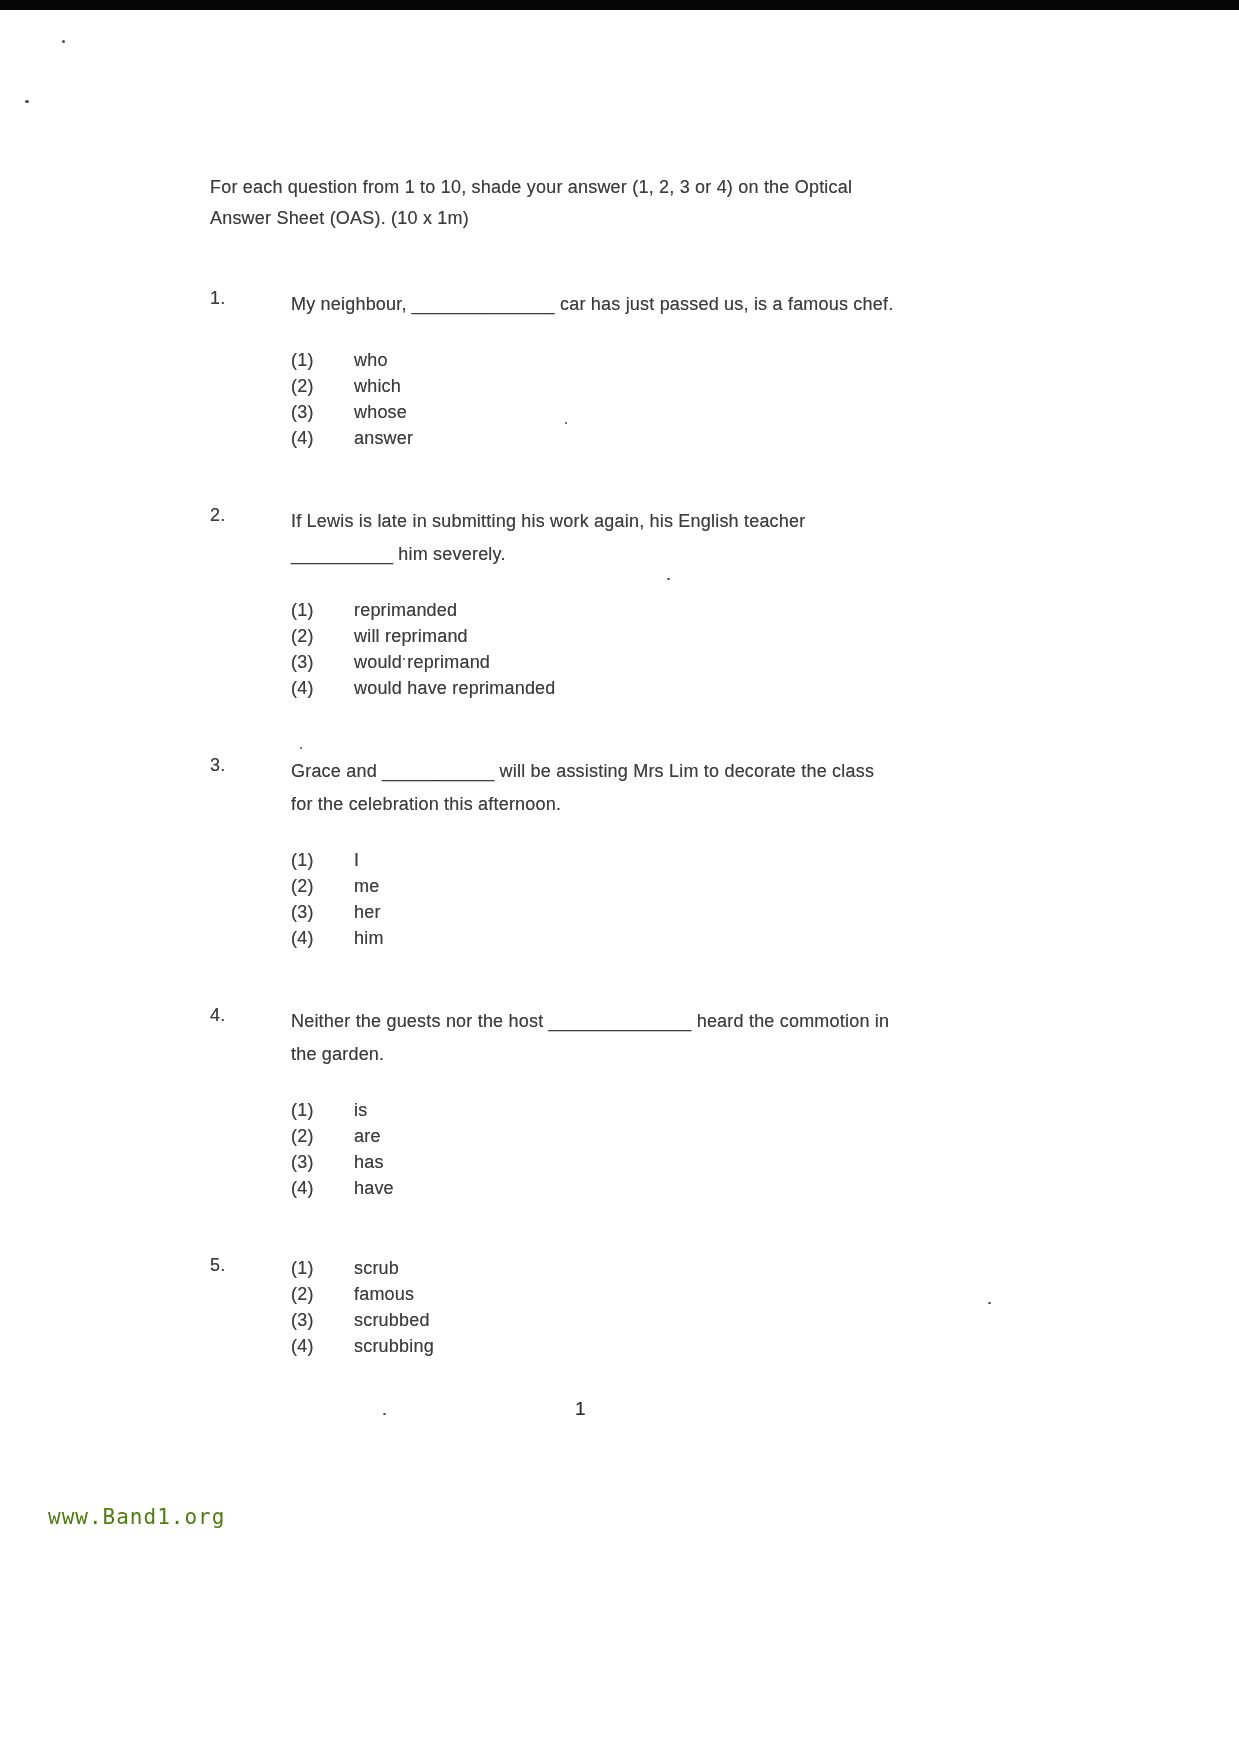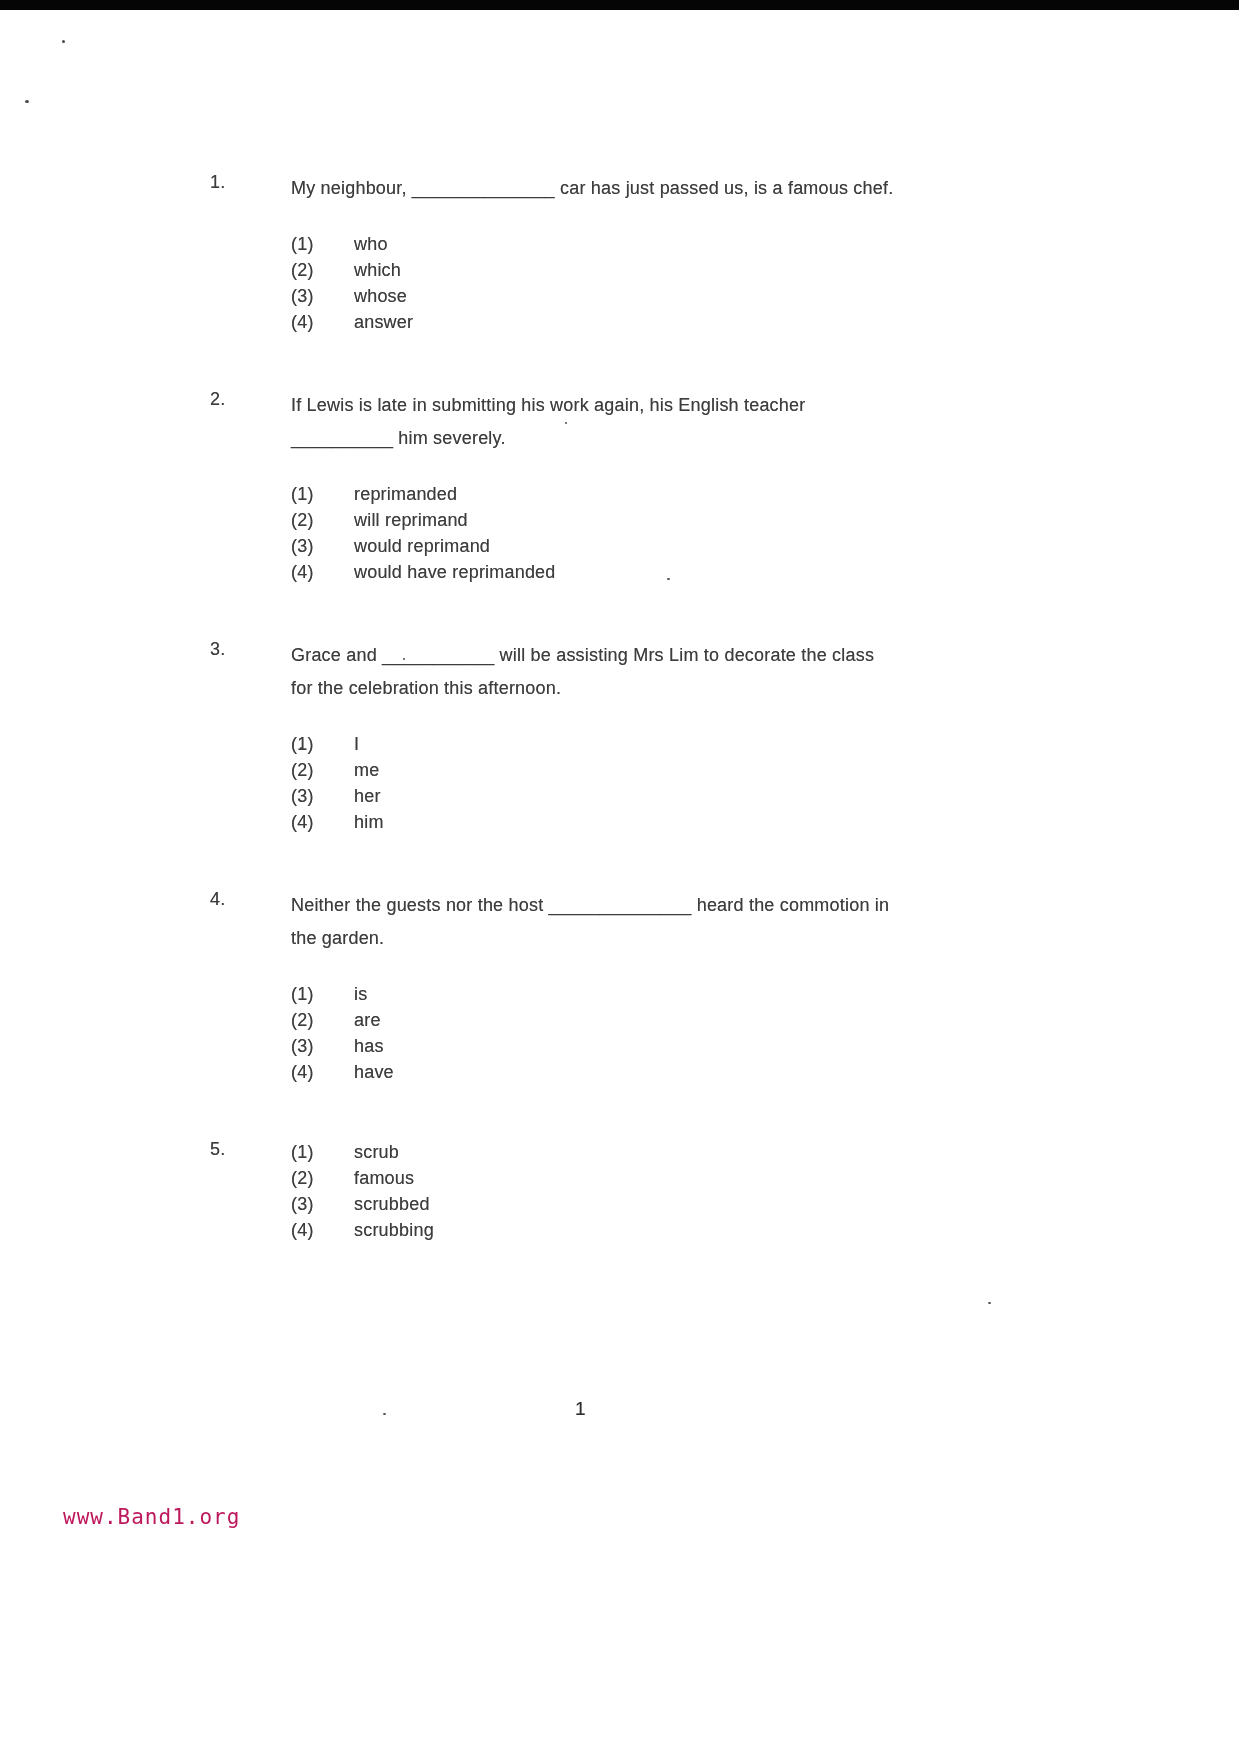--- a/index.html
+++ b/index.html
@@ -82,26 +82,26 @@
     position: absolute;
     left: 575px;
     top: 1398px;
     font-size: 19px;
     color: #2e2e2e;
     text-shadow: 0 0 0.6px rgba(70,70,70,0.6);
   }
 
   .watermark {
     position: absolute;
-    left: 63px;
+    left: 48px;
     top: 1505px;
     font-family: "DejaVu Sans Mono", monospace;
     font-size: 21px;
     letter-spacing: 1px;
-    color: #be185d;
+    color: #4d7c0f;
   }
 
   
   .speck {
     position: absolute;
     background: #4a4a4a;
     border-radius: 50%;
   }
   .speck.s1 { left: 62px;  top: 40px;   width: 3px; height: 3px; }
   .speck.s2 { left: 25px;  top: 100px;  width: 4px; height: 3px; }
@@ -123,20 +123,22 @@
   <span class="speck s2"></span>
   <span class="speck s3"></span>
   <span class="speck s4"></span>
   <span class="speck s5"></span>
   <span class="speck s6"></span>
   <span class="speck s7"></span>
   <span class="speck s8"></span>
 
   <div class="content">
 
+    <p class="instruction">For each question from 1 to 10, shade your answer (1, 2, 3 or 4) on the Optical
+Answer Sheet (OAS). (10 x 1m)</p>
 
     <div class="question">
       <div class="q-num">1.</div>
       <div class="q-body">
         <div class="q-text">My neighbour, ______________ car has just passed us, is a famous chef.</div>
         <div class="options">
           <div class="option">
             <span class="opt-label">(1)</span>
             <span class="opt-text">who</span>
           </div>

